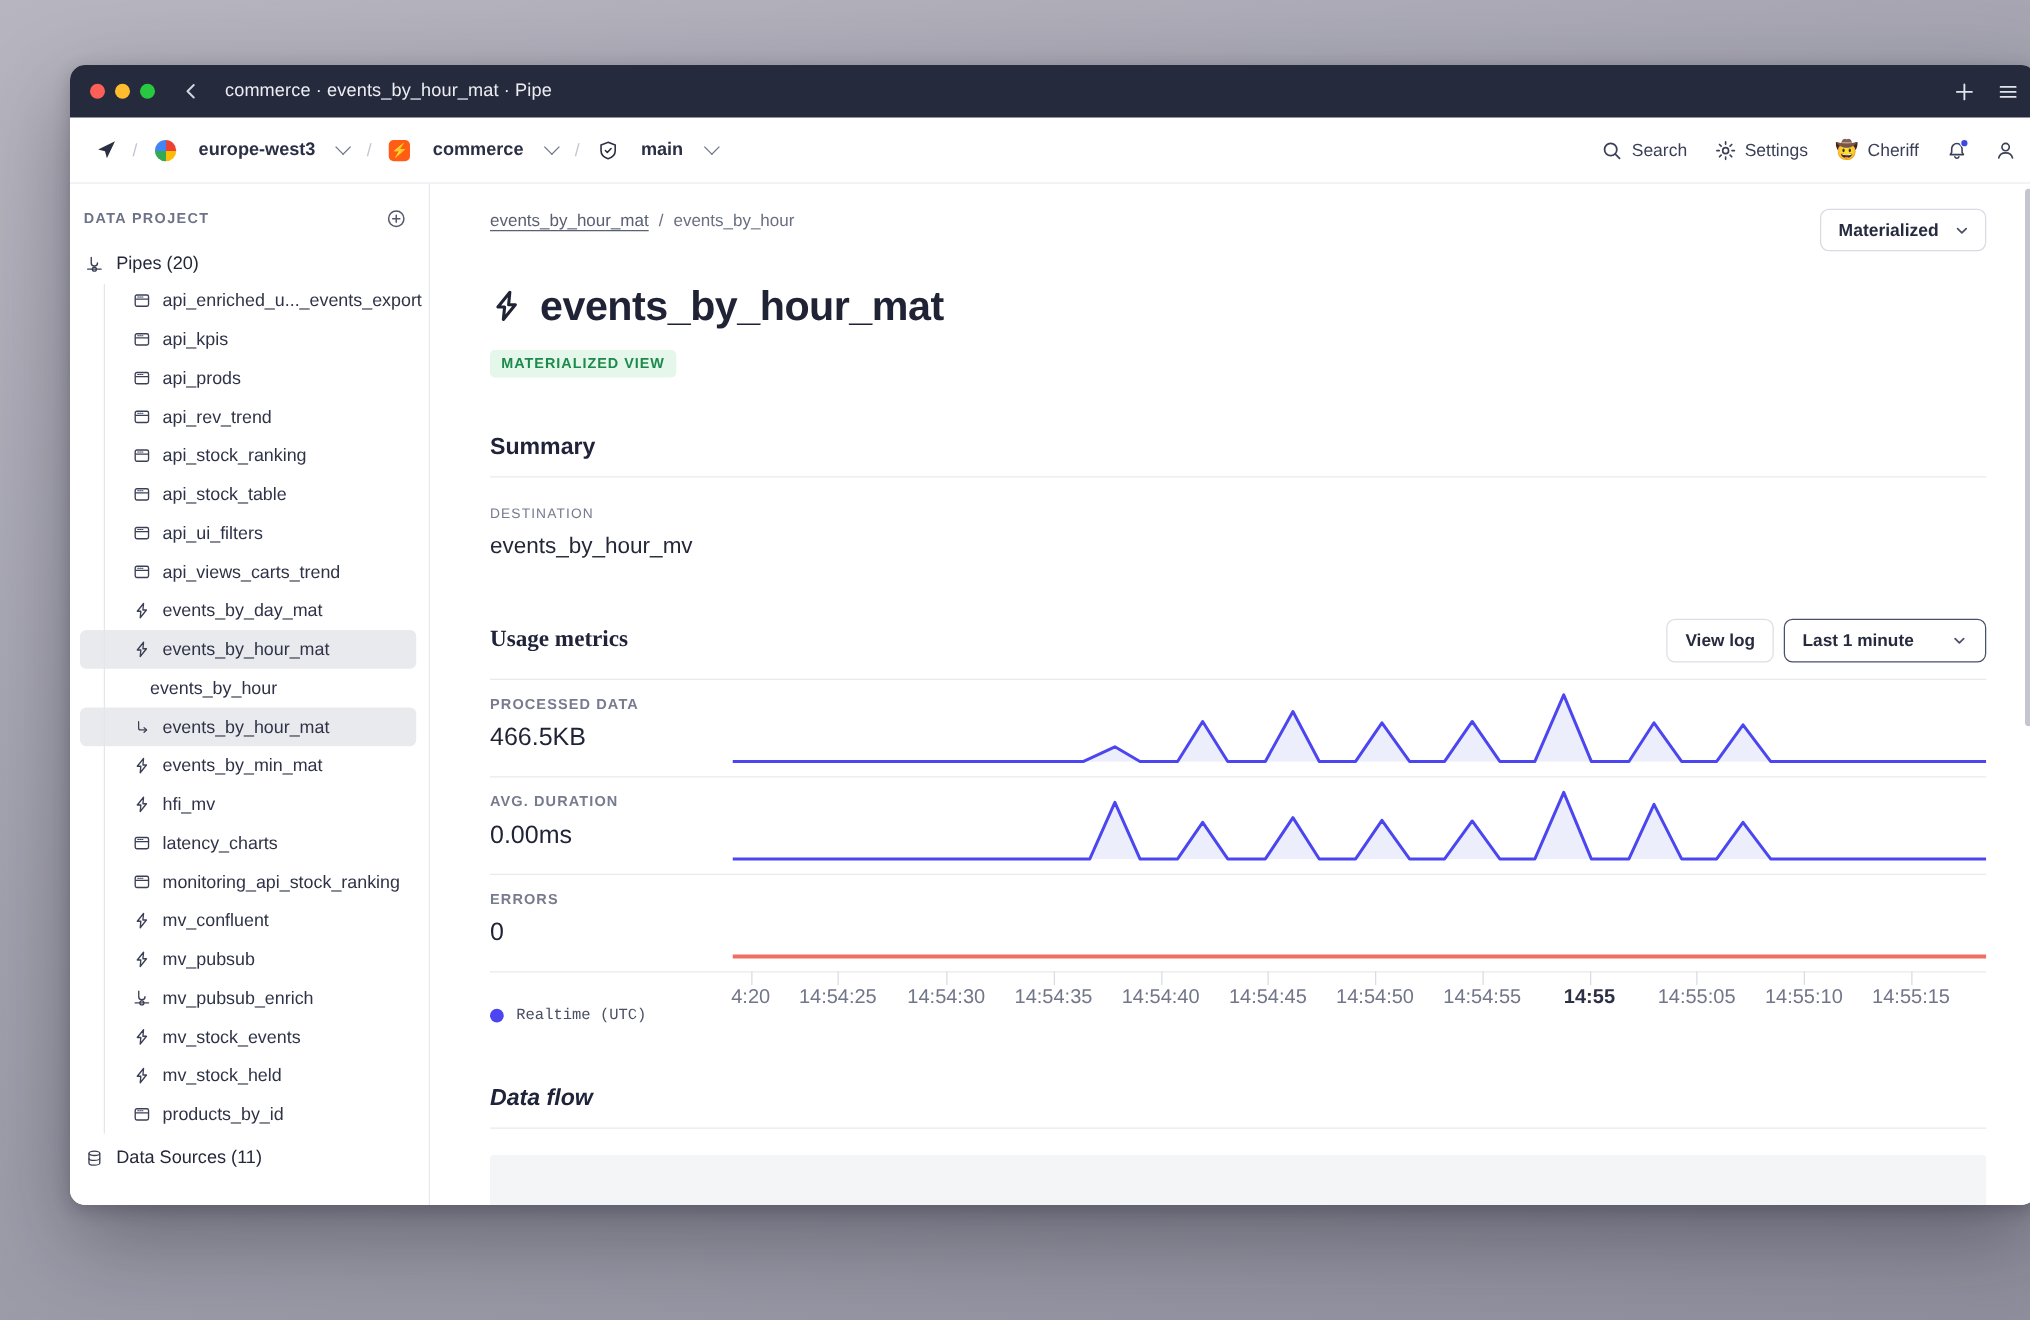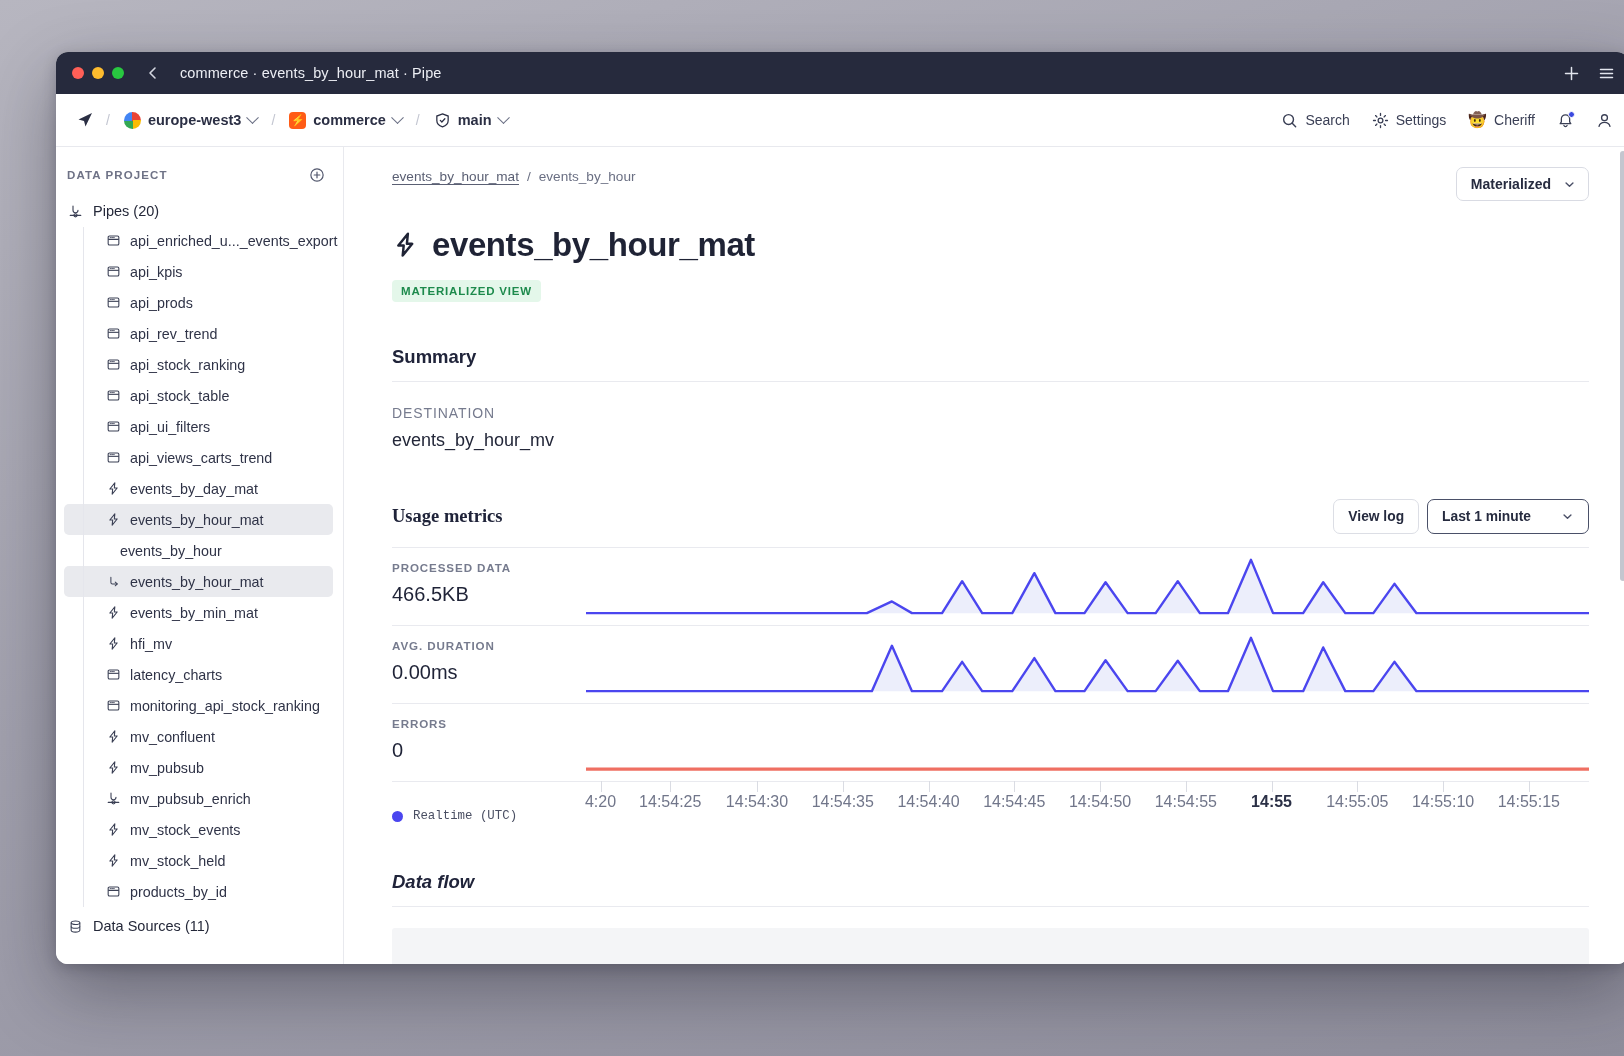--- a/index.html
+++ b/index.html
@@ -56,21 +56,21 @@
   
   #appbar {
     height: 53px;
     background: #fff;
     border-bottom: 1px solid #e8e9ee;
     display: flex; align-items: center;
     padding: 0 16px 0 20px;
   }
   .crumbs { display: flex; align-items: center; gap: 10px; }
   .crumb {
-    display: flex; align-items: center; gap: 7px;
+    display: flex; align-items: center; gap: 18px;
     font-size: 14.5px; font-weight: 600; color: #2b2f44;
     cursor: pointer;
     padding: 3px 2px;
   }
   .crumb-sep { color: #c3c6d1; font-size: 14px; margin: 0 2px; }
   .chev {
     width: 9px; height: 9px;
     border-right: 1.7px solid #6b7085;
     border-bottom: 1.7px solid #6b7085;
     transform: rotate(45deg) translate(-2px,-2px);
@@ -206,21 +206,21 @@
     padding: 5px 9px; border-radius: 4px;
   }
 
   .section-h {
     font-size: 18.5px; font-weight: 700; color: #20243a;
     margin-top: 44px;
   }
   .section-rule { border-top: 1px solid #e9eaef; margin-top: 13px; }
 
   .field-label {
-    font-size: 14px; letter-spacing: .9px; color: #767b8e; font-weight: 500;
+    font-size: 11px; letter-spacing: .9px; color: #767b8e; font-weight: 500;
     margin-top: 23px;
   }
   .field-value { font-size: 18px; color: #232739; margin-top: 9px; }
 
   #usage-head { display: flex; align-items: center; margin-top: 48px; }
   #usage-head .section-h { margin-top: 0; font-family: Liberation Serif, serif; }
   #usage-btns { margin-left: auto; display: flex; align-items: center; gap: 8px; }
   .btn {
     border: 1px solid #dcdee5; border-radius: 7px; background: #fff;
     font-size: 13.8px; font-weight: 600; color: #262b3f;

